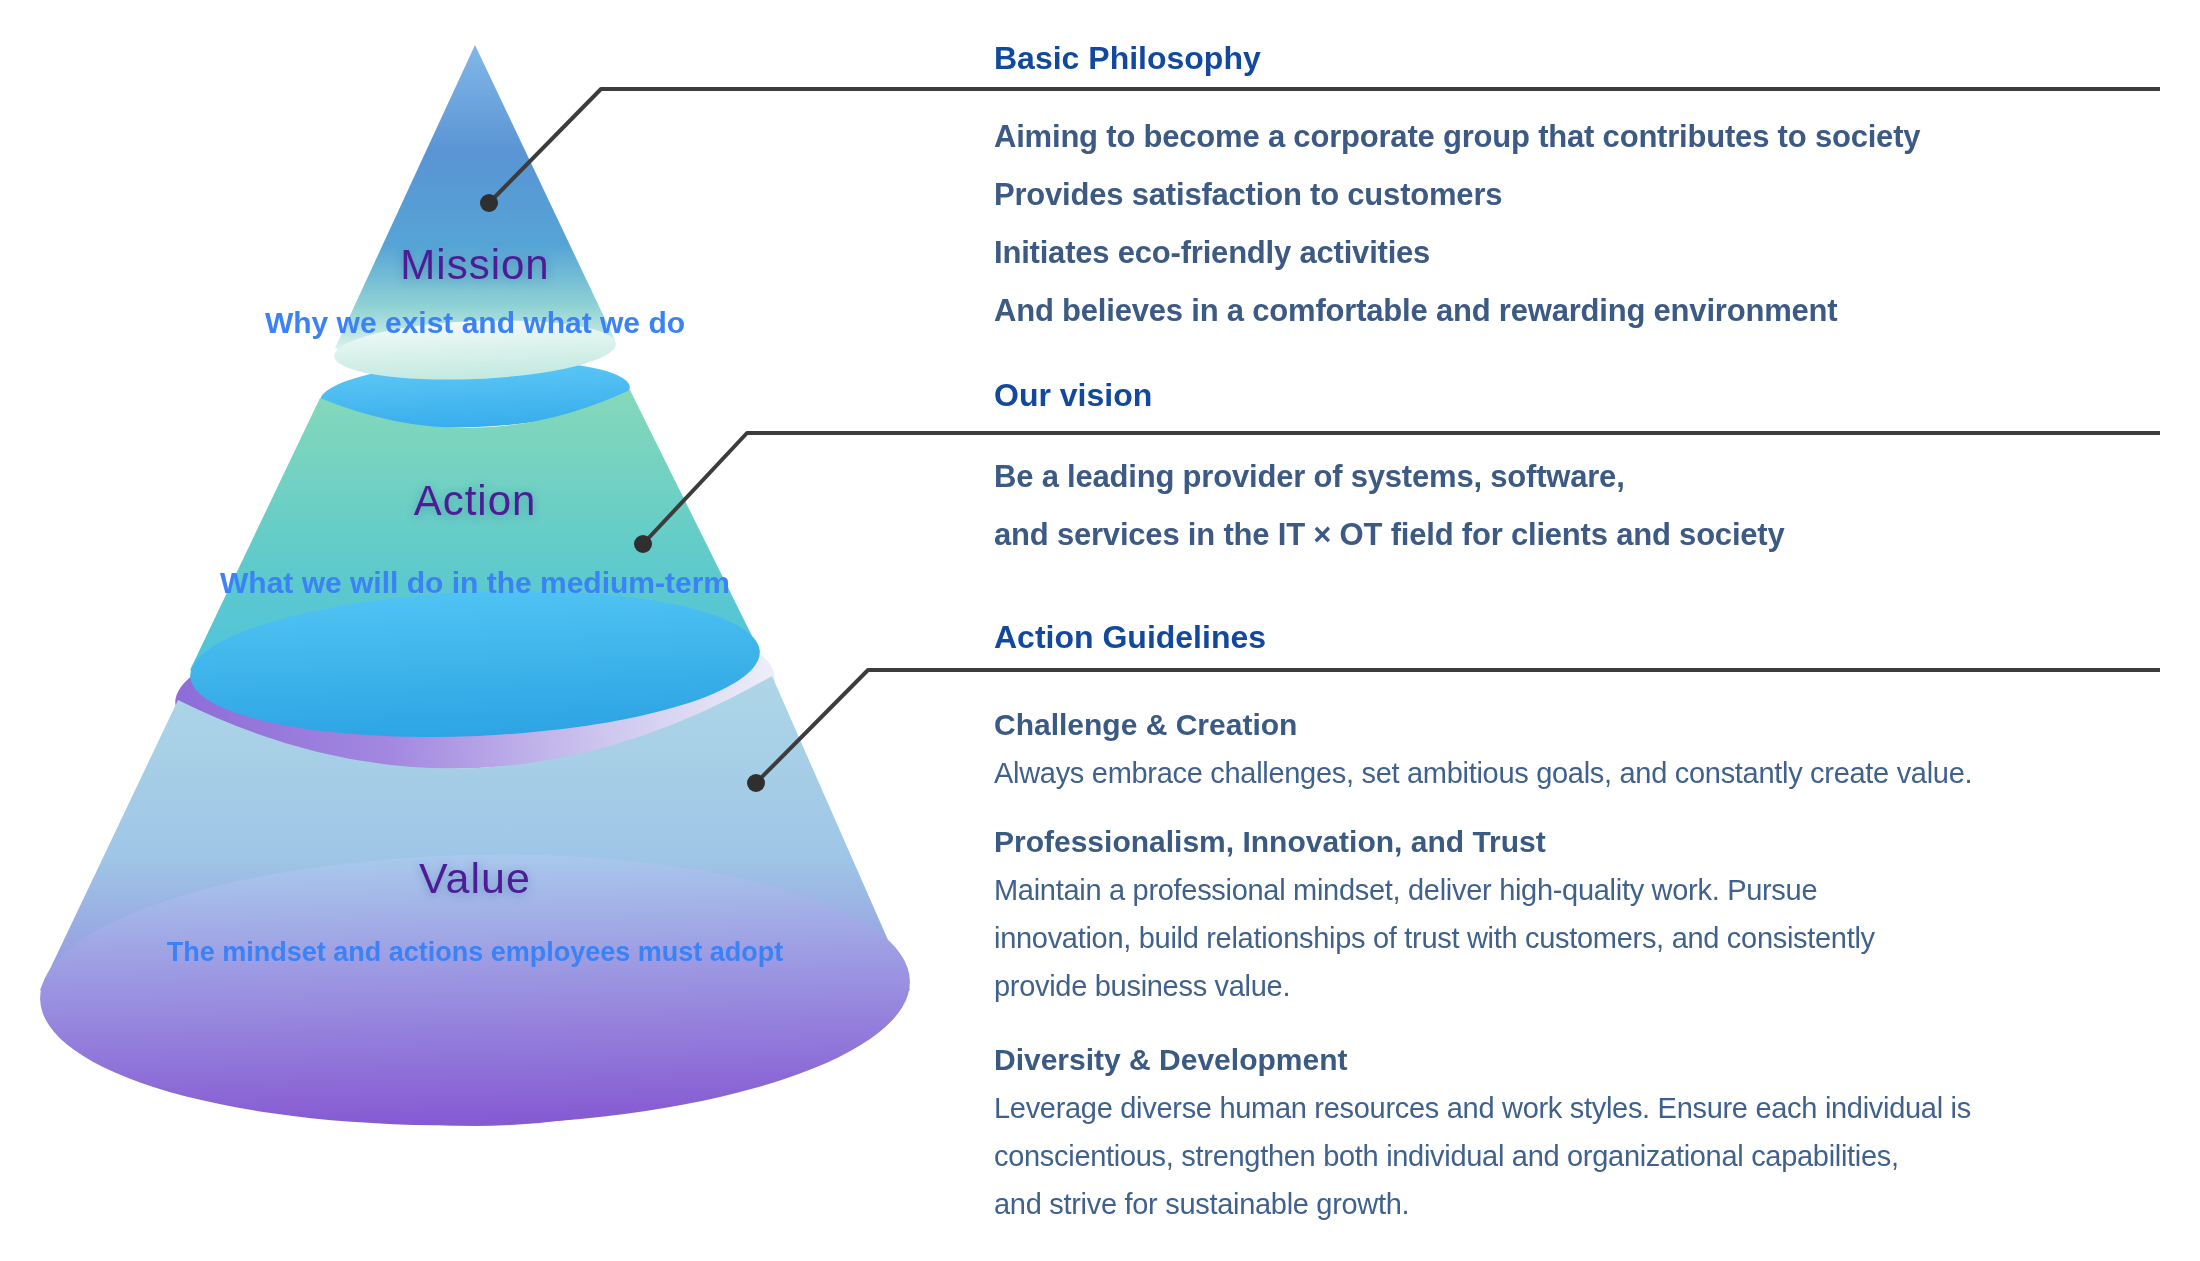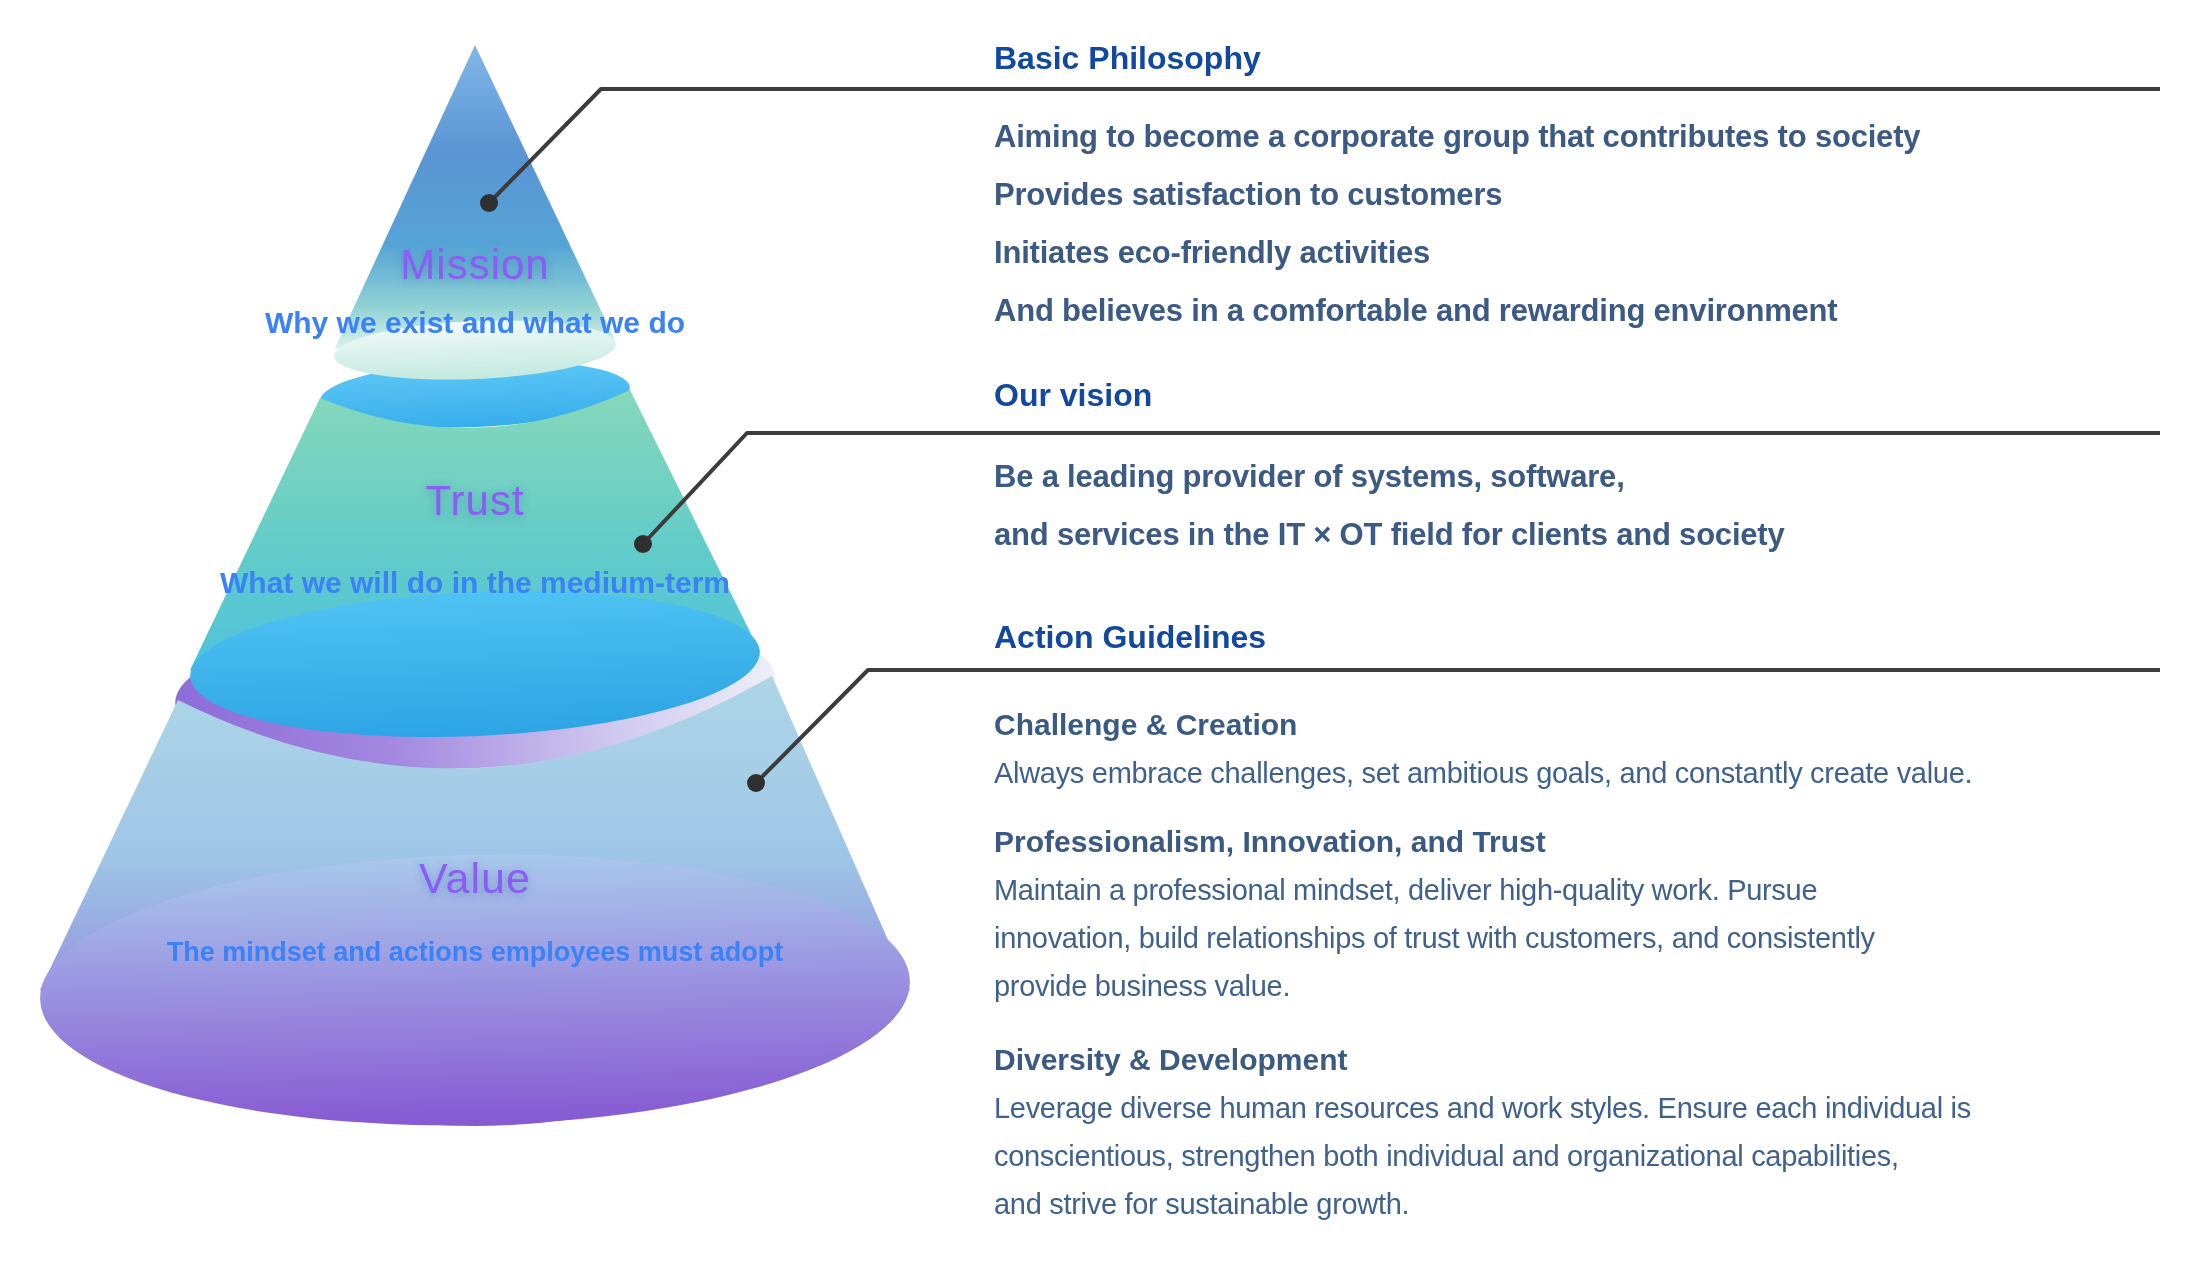--- a/index.html
+++ b/index.html
@@ -1,21 +1,21 @@
 <!DOCTYPE html>
 <html><head>
 <meta charset="utf-8">
 <style>
   html,body{margin:0;padding:0;background:#ffffff;}
   body{width:2200px;height:1261px;position:relative;overflow:hidden;
        font-family:"Liberation Sans","DejaVu Sans",sans-serif;}
   .abs{position:absolute;}
   svg{position:absolute;left:0;top:0;}
   
-  .cone-label{width:700px;left:125px;text-align:center;color:#8b5cf6;
+  .cone-label{width:700px;left:125px;text-align:center;color:#4c1d95;
     font-size:42px;font-weight:500;letter-spacing:1px;
     text-shadow:0 2px 10px rgba(30,80,140,.35);}
   .cone-sub{width:900px;left:25px;text-align:center;color:#3b82f6;
     font-weight:700;}
   
   .col{left:994px;width:1210px;}
   .sec-title{font-size:32px;line-height:34px;font-weight:700;color:#12499f;}
   .big-lines{font-size:31px;font-weight:700;color:#3c5a84;line-height:58px;letter-spacing:-0.2px;}
   .sub-head{font-size:30px;line-height:32px;font-weight:700;color:#3a5a84;}
   .body-lines{font-size:29px;color:#40618c;line-height:48px;letter-spacing:-0.3px;}
@@ -94,21 +94,21 @@
   <g fill="#2f2f2f">
     <circle cx="489" cy="203" r="9"></circle>
     <circle cx="643" cy="544" r="9"></circle>
     <circle cx="756" cy="783" r="9"></circle>
   </g>
 </svg>
 
 <div class="abs cone-label" style="top:241px;">Mission</div>
 <div class="abs cone-sub" style="top:307px;font-size:30px;line-height:32px;">Why we exist and what we do</div>
 
-<div class="abs cone-label" style="top:477px;">Trust</div>
+<div class="abs cone-label" style="top:477px;">Action</div>
 <div class="abs cone-sub" style="top:560px;font-size:30px;line-height:45px;">
   <div>What we will do in the medium-term</div>
 </div>
 
 <div class="abs cone-label" style="top:854px;font-size:43px;">Value</div>
 <div class="abs cone-sub" style="top:929px;font-size:27px;line-height:46px;">
   <div>The mindset and actions employees must adopt</div>
 </div>
 
 <div class="abs col sec-title" style="top:41px;">Basic Philosophy</div>

